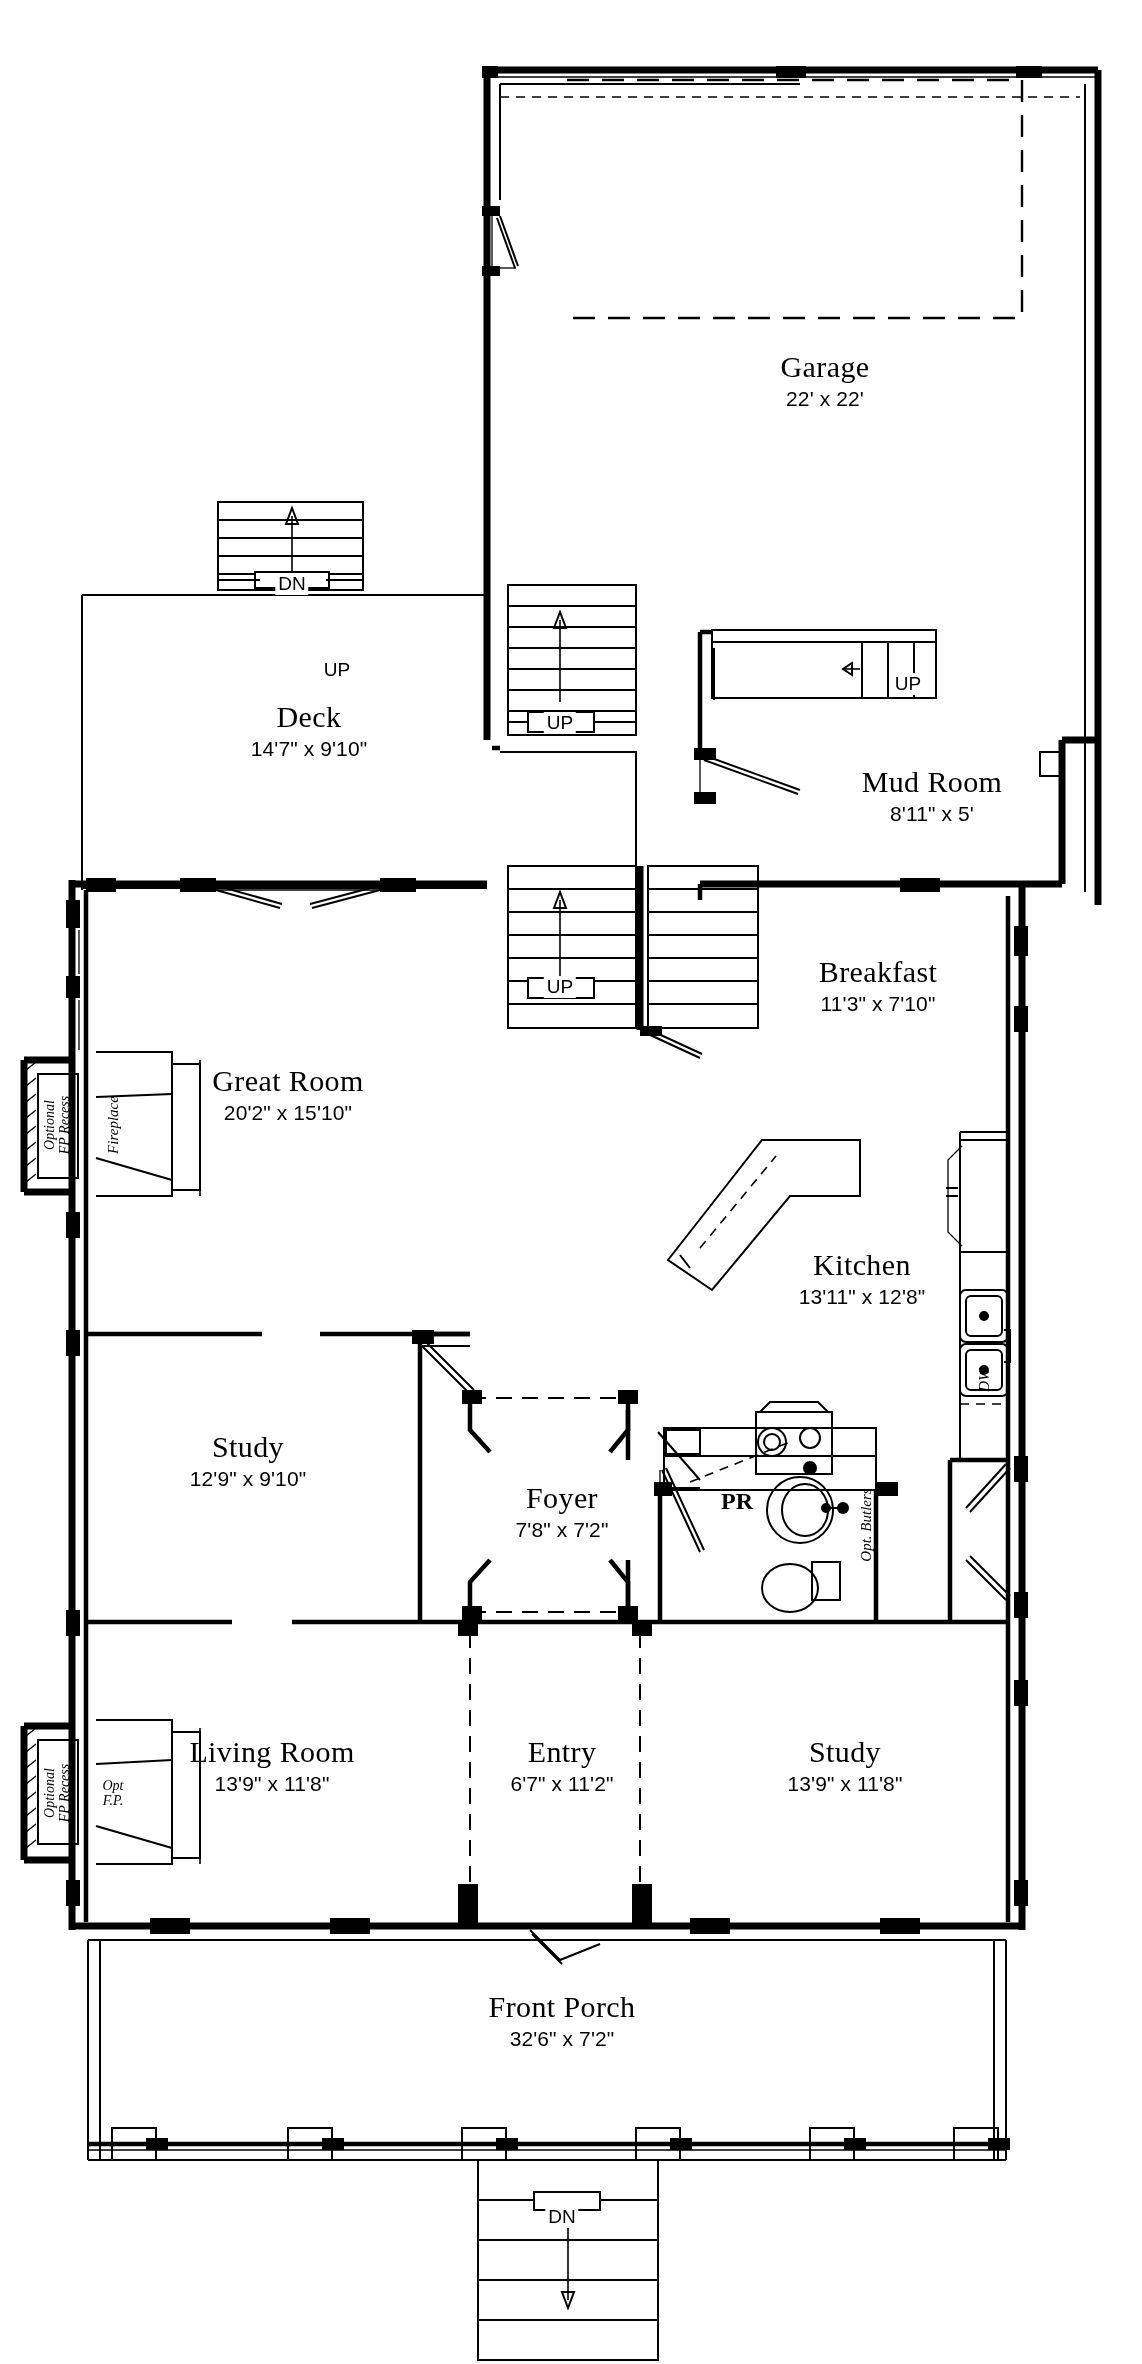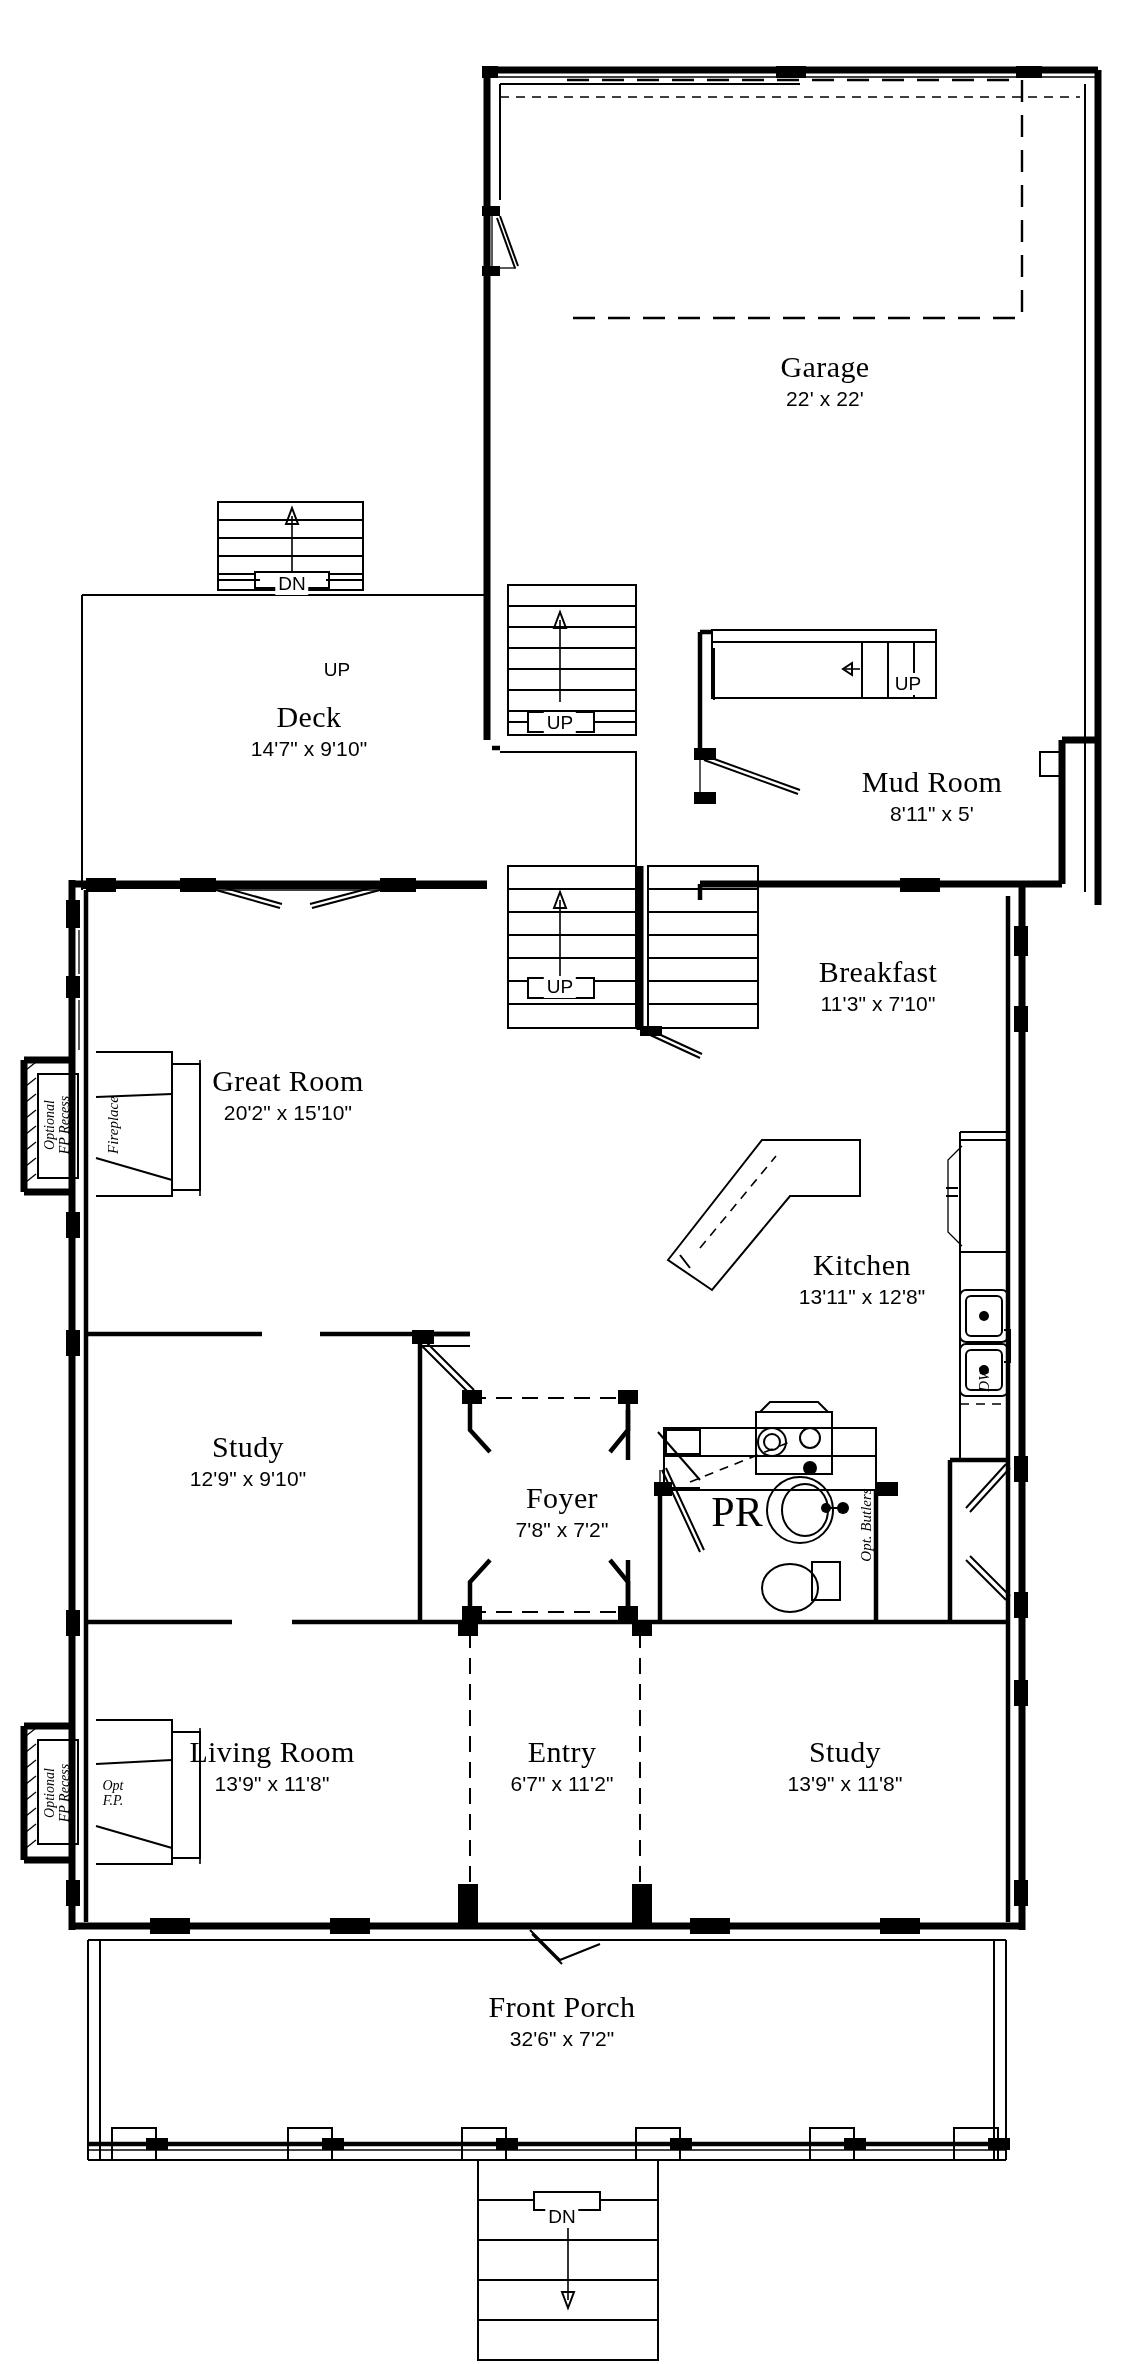--- a/index.html
+++ b/index.html
@@ -9,22 +9,22 @@
 
   
   .room{position:absolute;text-align:center;white-space:nowrap;transform:translateX(-50%);}
   .room .nm{font-family:"Liberation Serif",serif;font-size:30px;line-height:34px;
             letter-spacing:.4px;}
   .room .dm{font-family:"Liberation Sans",sans-serif;font-size:21px;line-height:29px;
             letter-spacing:.1px;}
   .tag{position:absolute;white-space:nowrap;font-family:"Liberation Serif",serif;
        font-style:italic;font-size:15px;line-height:16px;transform-origin:50% 50%;}
   .tag.two{line-height:15px;font-size:14px;text-align:center;}
-  .big{position:absolute;font-family:"Liberation Serif",serif;font-size:42px;
-       transform:translateX(-50%);white-space:nowrap;}
+  .big{position:absolute;font-family:"Liberation Serif",serif;font-size:24px;
+       transform:translateX(-50%);white-space:nowrap;font-weight:bold;}
   .stxt{position:absolute;font-family:"Liberation Sans",sans-serif;font-size:19px;
         transform:translateX(-50%);white-space:nowrap;background:#fff;padding:0 3px;}
 </style>
 </head>
 <body>
 
 <svg id="plan" viewBox="0 0 1142 2364" xmlns="http://www.w3.org/2000/svg">
   <defs>
     <style>
       .w   { fill:none; stroke:#000; stroke-width:7; }      /* heavy exterior wall */

